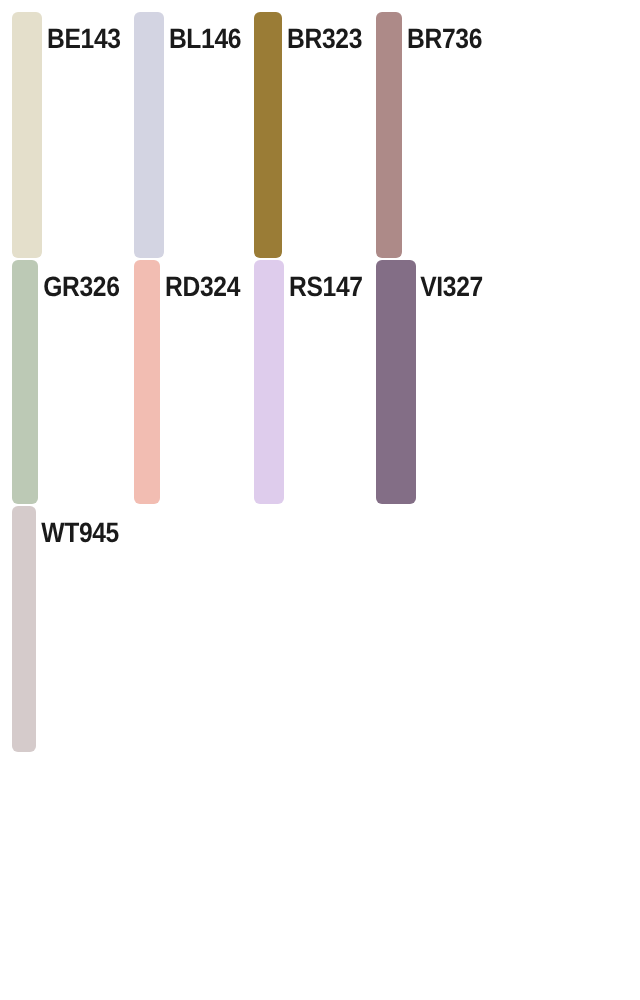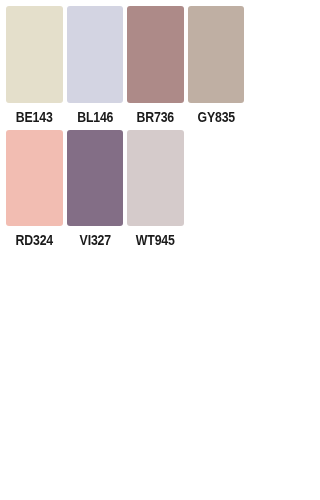--- a/index.html
+++ b/index.html
@@ -21,21 +21,21 @@
     padding: 6px 6px 0 6px;
     display: grid;
     grid-template-columns: repeat(4, 1fr);
     grid-template-rows: repeat(4, 1fr);
     column-gap: 4px;
     row-gap: 0px;
   }
 
   .swatch-cell {
     display: flex;
-    flex-direction: column;
+    flex-direction: row;
     align-items: stretch;
     justify-content: flex-start;
   }
 
   .swatch-chip {
     flex: 1 1 auto;
     width: 100%;
     border-radius: 3px;
     margin-bottom: 1px;
   }
@@ -63,42 +63,50 @@
   <div class="swatch-cell">
     <div class="swatch-chip" style="background: rgb(228, 223, 203);"></div>
     <div class="swatch-label">BE143</div>
   </div>
 
   <div class="swatch-cell">
     <div class="swatch-chip" style="background: rgb(211, 212, 226);"></div>
     <div class="swatch-label">BL146</div>
   </div>
 
+  <div class="swatch-cell">
+    <div class="swatch-chip" style="background: rgb(154, 124, 54);"></div>
+    <div class="swatch-label">BR323</div>
+  </div>
 
 
   <div class="swatch-cell">
     <div class="swatch-chip" style="background: rgb(173, 138, 136);"></div>
     <div class="swatch-label">BR736</div>
   </div>
 
+  <div class="swatch-cell">
+    <div class="swatch-chip" style="background: rgb(188, 201, 181);"></div>
+    <div class="swatch-label">GR326</div>
+  </div>
 
 
 
-  <div class="swatch-cell">
-    <div class="swatch-chip" style="background: rgb(191, 175, 163);"></div>
-    <div class="swatch-label">GY835</div>
-  </div>
 
 
   <div class="swatch-cell">
     <div class="swatch-chip" style="background: rgb(242, 189, 178);"></div>
     <div class="swatch-label">RD324</div>
   </div>
 
 
+  <div class="swatch-cell">
+    <div class="swatch-chip" style="background: rgb(222, 204, 236);"></div>
+    <div class="swatch-label">RS147</div>
+  </div>
 
   <div class="swatch-cell">
     <div class="swatch-chip" style="background: rgb(131, 110, 134);"></div>
     <div class="swatch-label">VI327</div>
   </div>
 
 
   <div class="swatch-cell">
     <div class="swatch-chip" style="background: rgb(213, 203, 203);"></div>
     <div class="swatch-label">WT945</div>

